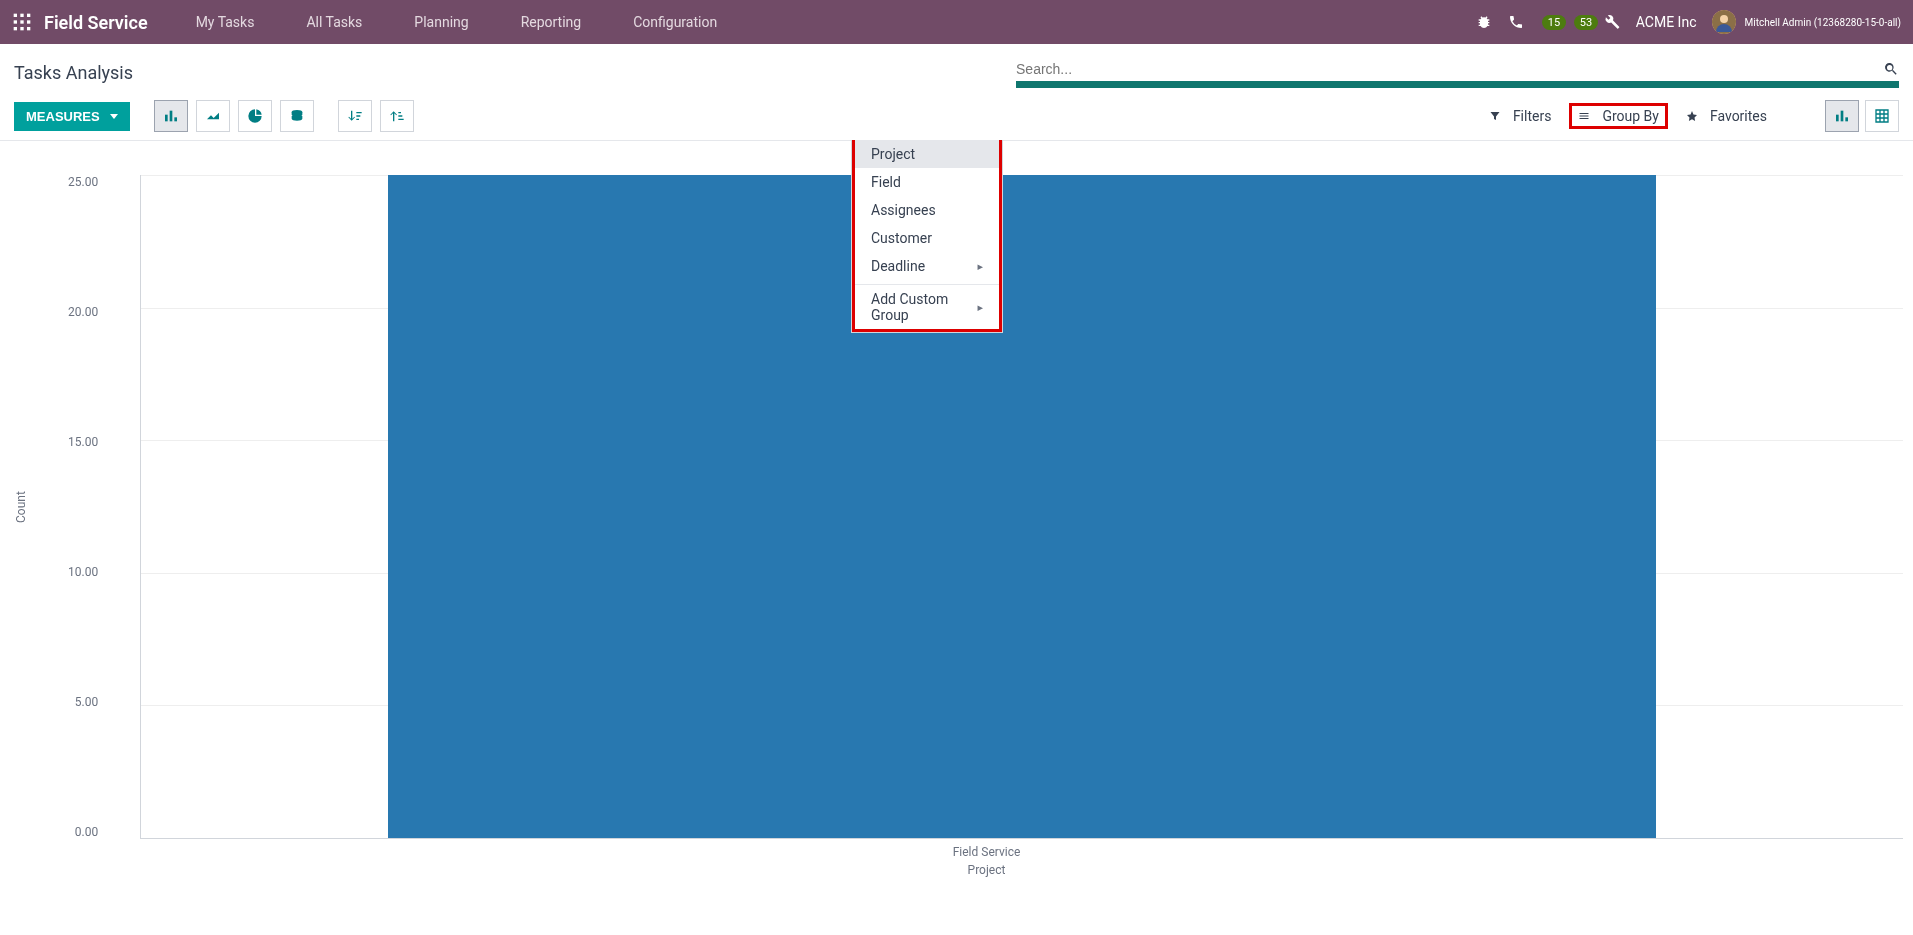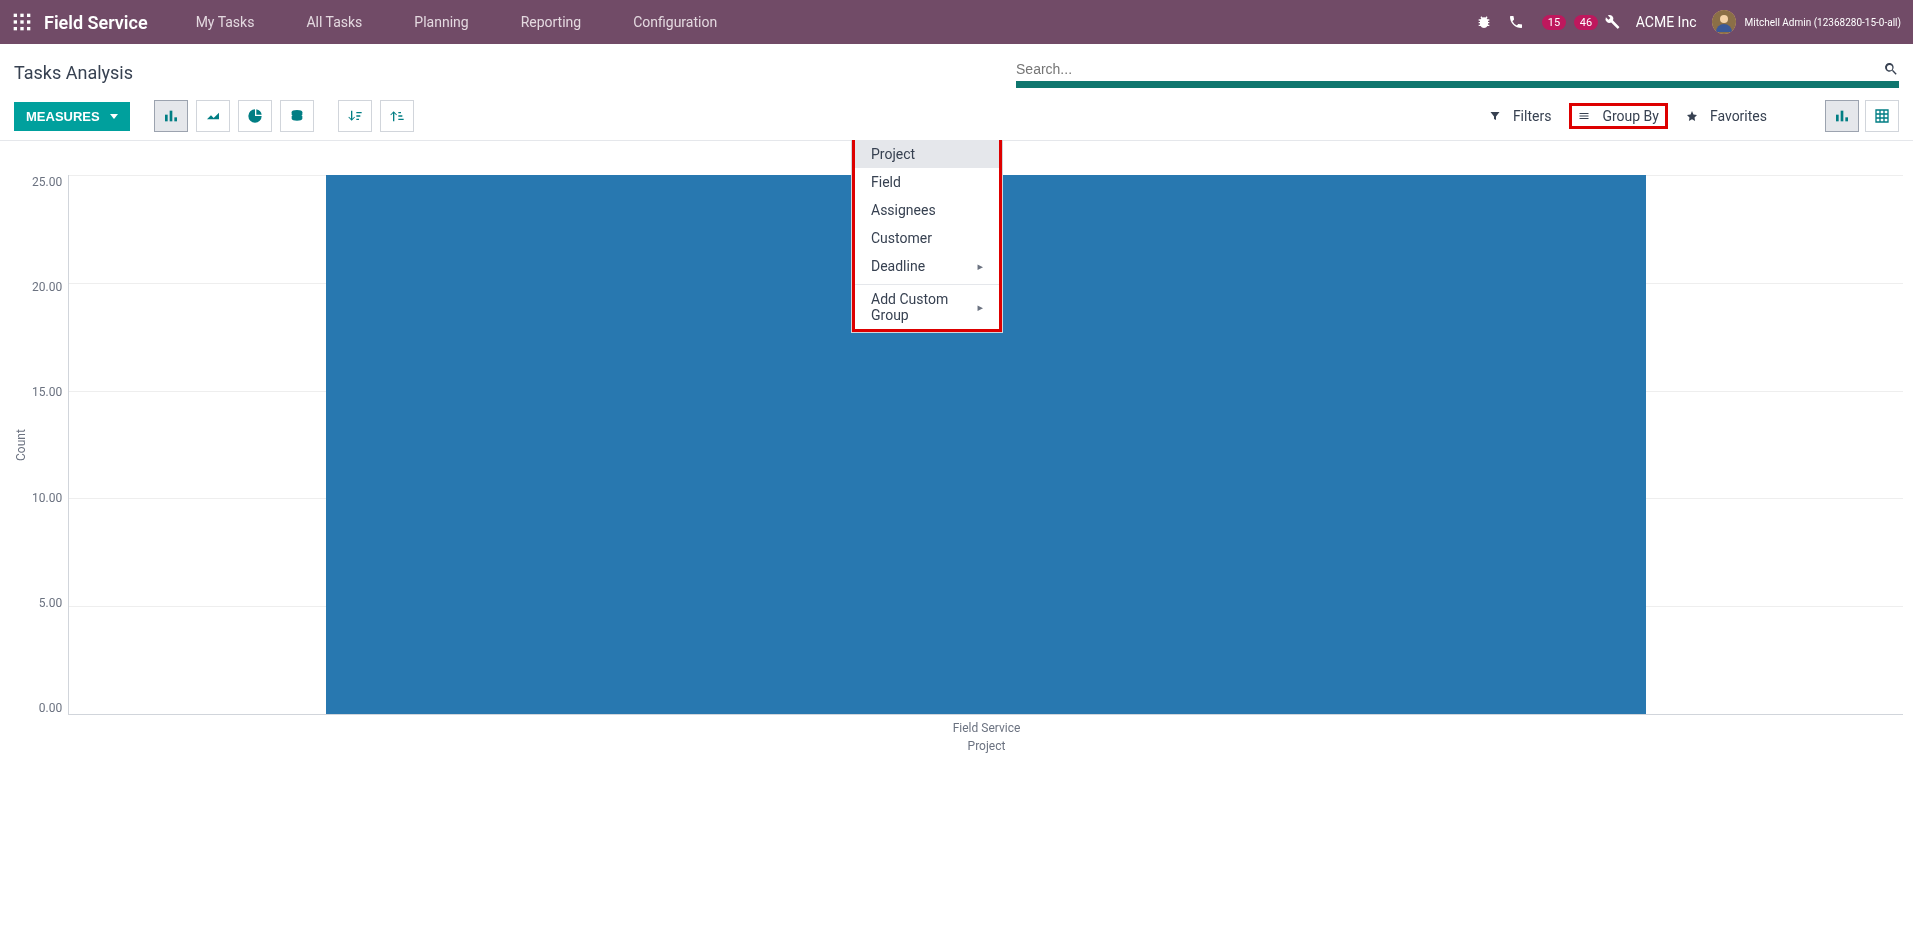--- a/index.html
+++ b/index.html
@@ -7,21 +7,21 @@
 
 
 .navbar { background: #714b67; height: 44px; display: flex; align-items: center; padding: 0 12px; color: #fff; }
 .apps-icon { width: 20px; height: 20px; margin-right: 12px; cursor: pointer; }
 .apps-icon svg { fill: #fff; }
 .brand { font-size: 18px; font-weight: 600; margin-right: 24px; }
 .nav-menu { display: flex; gap: 28px; flex: 1; }
 .nav-item { color: #e4d9e0; font-size: 14px; cursor: pointer; margin-left: 24px; }
 .nav-right { display: flex; align-items: center; gap: 16px; }
 .nav-icon { width: 16px; height: 16px; cursor: pointer; fill: #fff; position: relative; display: flex; align-items: center; }
-.badge { background: #be185d; color: #fff; font-size: 11px; border-radius: 10px; padding: 1px 6px; margin-left: 2px; }
+.badge { background: #4d7c0f; color: #fff; font-size: 11px; border-radius: 10px; padding: 1px 6px; margin-left: 2px; }
 .company { color: #fff; font-size: 14px; cursor: pointer; }
 .user { display: flex; align-items: center; gap: 8px; cursor: pointer; }
 .avatar { width: 24px; height: 24px; border-radius: 50%; background: #d4a373; display: flex; align-items: center; justify-content: center; overflow: hidden; }
 .username { color: #fff; font-size: 10px; }
 
 
 .title-row { display: flex; align-items: center; padding: 13px 14px 4px; }
 .page-title { font-size: 18px; color: #374151; flex: 0 0 auto; }
 .search-wrap { flex: 1; display: flex; justify-content: flex-end; }
 .search-box { width: 50%; border-bottom: 7px solid #0f766e; display: flex; align-items: center; padding: 4px 0; }
@@ -47,21 +47,21 @@
 .dropdown-item { padding: 6px 16px; font-size: 14px; color: #374151; cursor: pointer; display: flex; justify-content: space-between; align-items: center; }
 .dropdown-item:hover, .dropdown-item.hover { background: #e5e7eb; }
 .dropdown-sep { border-top: 1px solid #e5e7eb; margin: 4px 0 0; }
 .chev-right { font-size: 11px; color: #6b7280; }
 
 
 .chart-wrap { padding: 16px 10px 10px; }
 .legend-row { display: flex; justify-content: center; align-items: center; gap: 8px; margin-bottom: 4px; }
 .legend-swatch { width: 40px; height: 14px; background: #1f77b4; }
 .legend-label { font-size: 12px; color: #6b7280; }
-.chart-body { display: flex; align-items: stretch; height: 540px; }
+.chart-body { display: flex; align-items: stretch; height: 664px; gap: 36px; }
 .ylabel { writing-mode: vertical-rl; transform: rotate(180deg); font-size: 12px; color: #6b7280; text-align: center; padding: 0 4px; }
 .yaxis { display: flex; flex-direction: column; justify-content: space-between; align-items: flex-end; padding-right: 6px; font-size: 12px; color: #6b7280; }
 .plot { flex: 1; position: relative; border-left: 1px solid #d1d5db; border-bottom: 1px solid #d1d5db; }
 .gridline { position: absolute; left: 0; right: 0; border-top: 1px solid #eee; }
 .bar { position: absolute; background: #2878b0; }
 .xaxis { text-align: center; font-size: 12px; color: #6b7280; margin-top: 6px; margin-left: 60px; }
 .xaxis .sub { margin-top: 4px; }
 
 
 .caret-down { width: 0; height: 0; border-left: 4px solid transparent; border-right: 4px solid transparent; border-top: 5px solid #fff; }
@@ -105,21 +105,21 @@
     <div class="nav-icon">
       <svg viewBox="0 0 24 24">
           <path d="M20 2H4a2 2 0 0 0-2 2v18l4-4h14a2 2 0 0 0 2-2V4a2 2 0 0 0-2-2z"></path>
         </svg>
       <span class="badge">15</span>
     </div>
     <div class="nav-icon">
       <svg viewBox="0 0 24 24">
           <path d="M12 2a10 10 0 1 0 10 10A10 10 0 0 0 12 2zm1 11H7v-2h4V6h2z"></path>
         </svg>
-      <span class="badge">46</span>
+      <span class="badge">53</span>
     </div>
     <div class="nav-icon">
       <svg viewBox="0 0 24 24">
           <path d="M22.7 19l-9.1-9.1a6 6 0 0 0-7.94-7.94l3.88 3.88-2.83 2.83L2.83 4.78a6 6 0 0 0 7.94 7.94l9.1 9.1a1 1 0 0 0 1.41 0l1.42-1.42a1 1 0 0 0 0-1.4z"></path>
         </svg>
     </div>
     <div class="company">ACME Inc</div>
     <div class="user">
       <div class="avatar">
         <svg viewBox="0 0 24 24" width="24" height="24">

